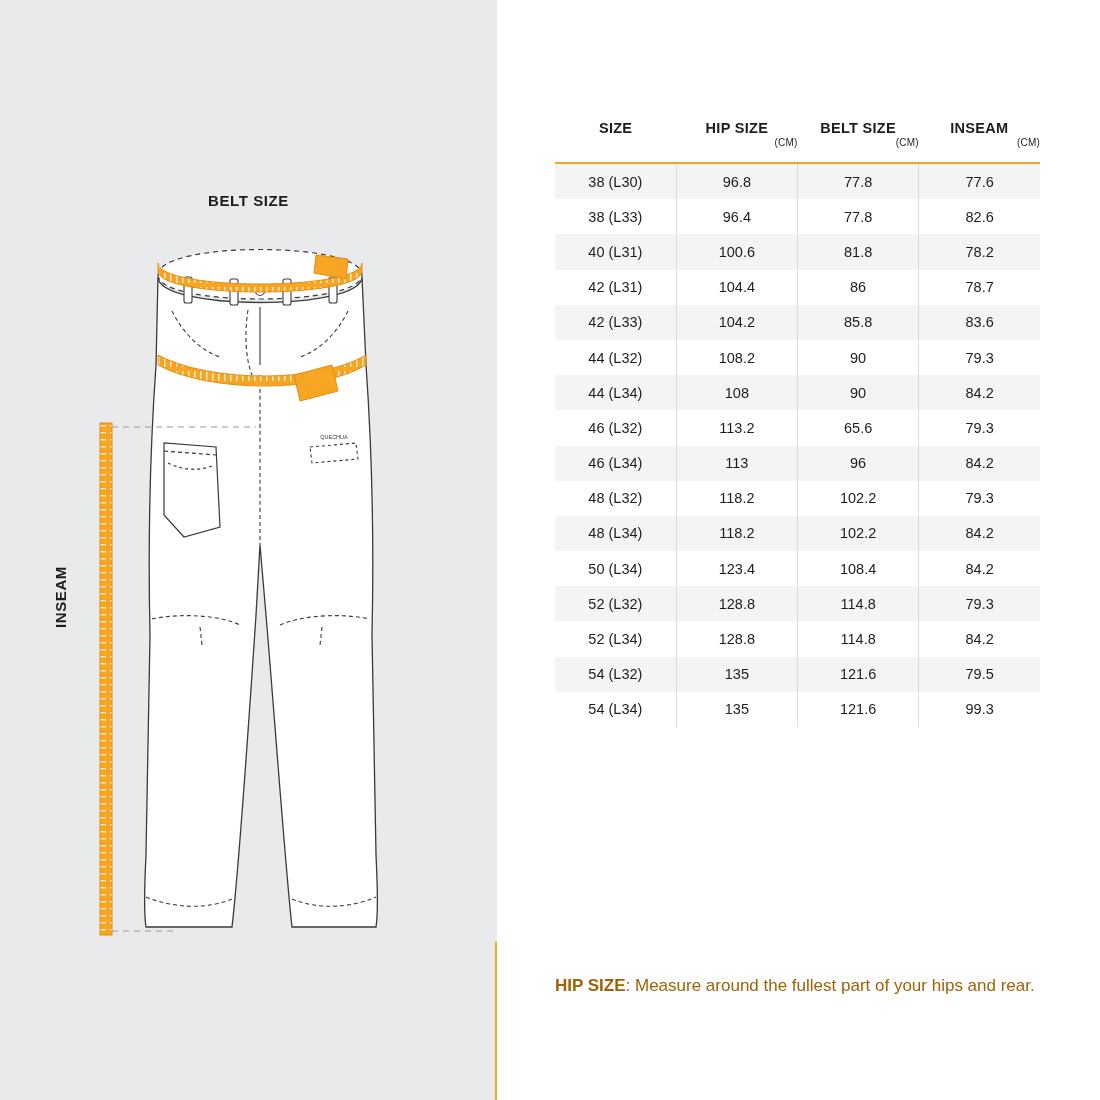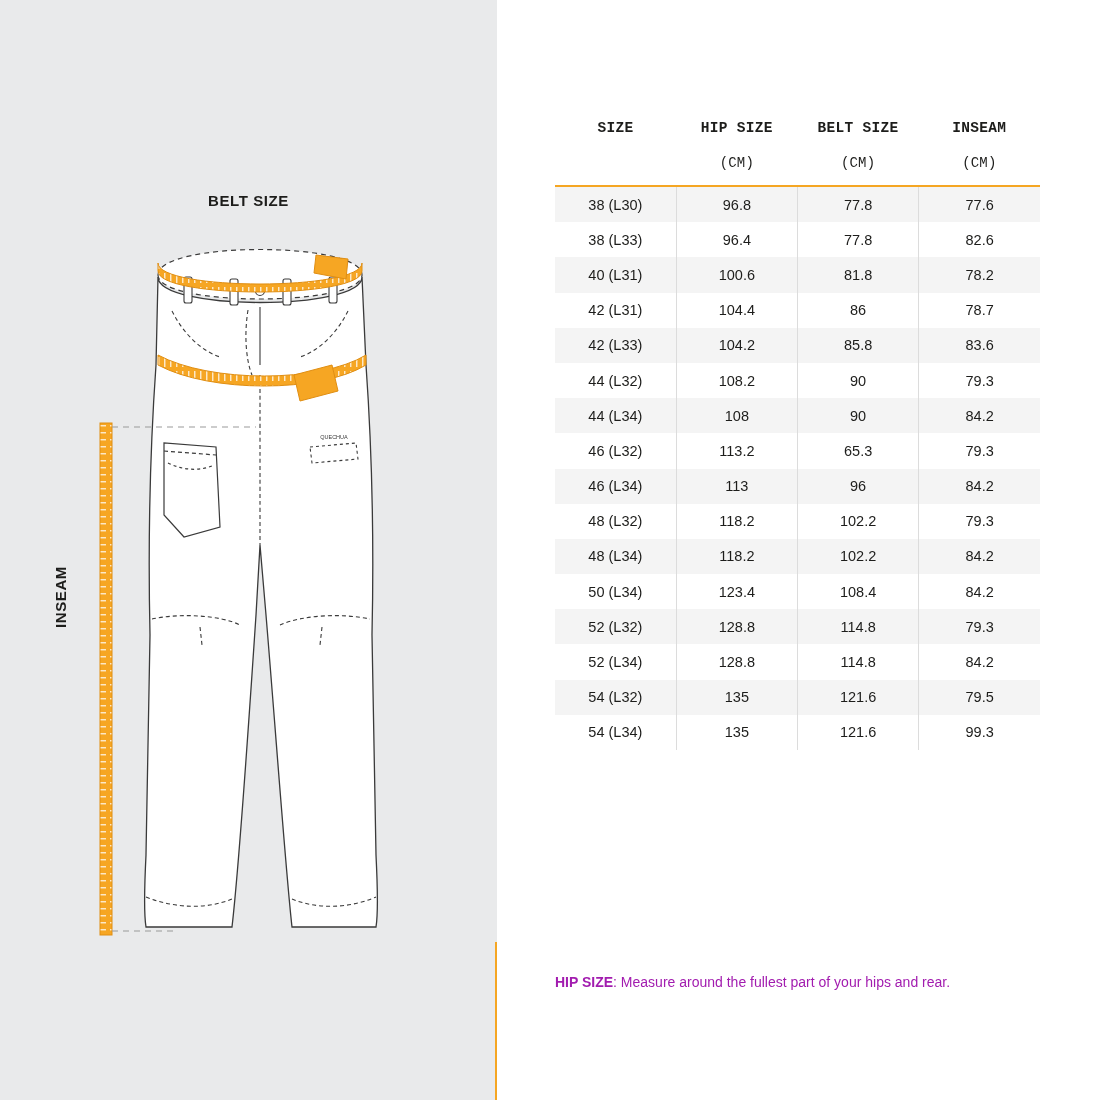--- a/index.html
+++ b/index.html
@@ -101,48 +101,48 @@
   table.size-table th {
     font-size: 14.5px;
     font-weight: bold;
     color: #1d1d1b;
     padding: 0 0 14px 0;
     vertical-align: top;
     letter-spacing: 0.3px;
   }
   table.size-table th .unit {
     display: block;
-    font-size: 14px;
+    font-size: 10px;
     font-weight: normal;
     letter-spacing: 0.2px;
-    margin-top: 19px;
+    margin-top: 1px;
+    text-align: right;
   }
   table.size-table thead tr {
     border-bottom: 2px solid #f5a623;
-    font-family: Liberation Mono, monospace;
   }
   table.size-table td {
     font-size: 14.5px;
     text-align: center;
     padding: 9.6px 0;
     color: #1d1d1b;
     border-right: 1px solid #dcdcdc;
   }
   table.size-table td:last-child { border-right: none; text-align: center; }
   table.size-table tbody tr:nth-child(odd) { background: #f4f4f4; }
   table.size-table tbody tr:nth-child(even) { background: #ffffff; }
 
   .notes {
     position: absolute;
     left: 58px;
     top: 970px;
     width: 520px;
-    font-size: 14px;
+    font-size: 17px;
     line-height: 1.85;
-    color: #a21caf;
+    color: #a16207;
   }
   .notes b { font-weight: bold; }
 
 </style>
 </head>
 <body>
 
 <div class="page">
 
   <div class="left-panel">
@@ -311,21 +311,21 @@
             </tr>
           <tr>
               <td>44 (L34)</td>
               <td>108</td>
               <td>90</td>
               <td>84.2</td>
             </tr>
           <tr>
               <td>46 (L32)</td>
               <td>113.2</td>
-              <td>65.3</td>
+              <td>65.6</td>
               <td>79.3</td>
             </tr>
           <tr>
               <td>46 (L34)</td>
               <td>113</td>
               <td>96</td>
               <td>84.2</td>
             </tr>
           <tr>
               <td>48 (L32)</td>

